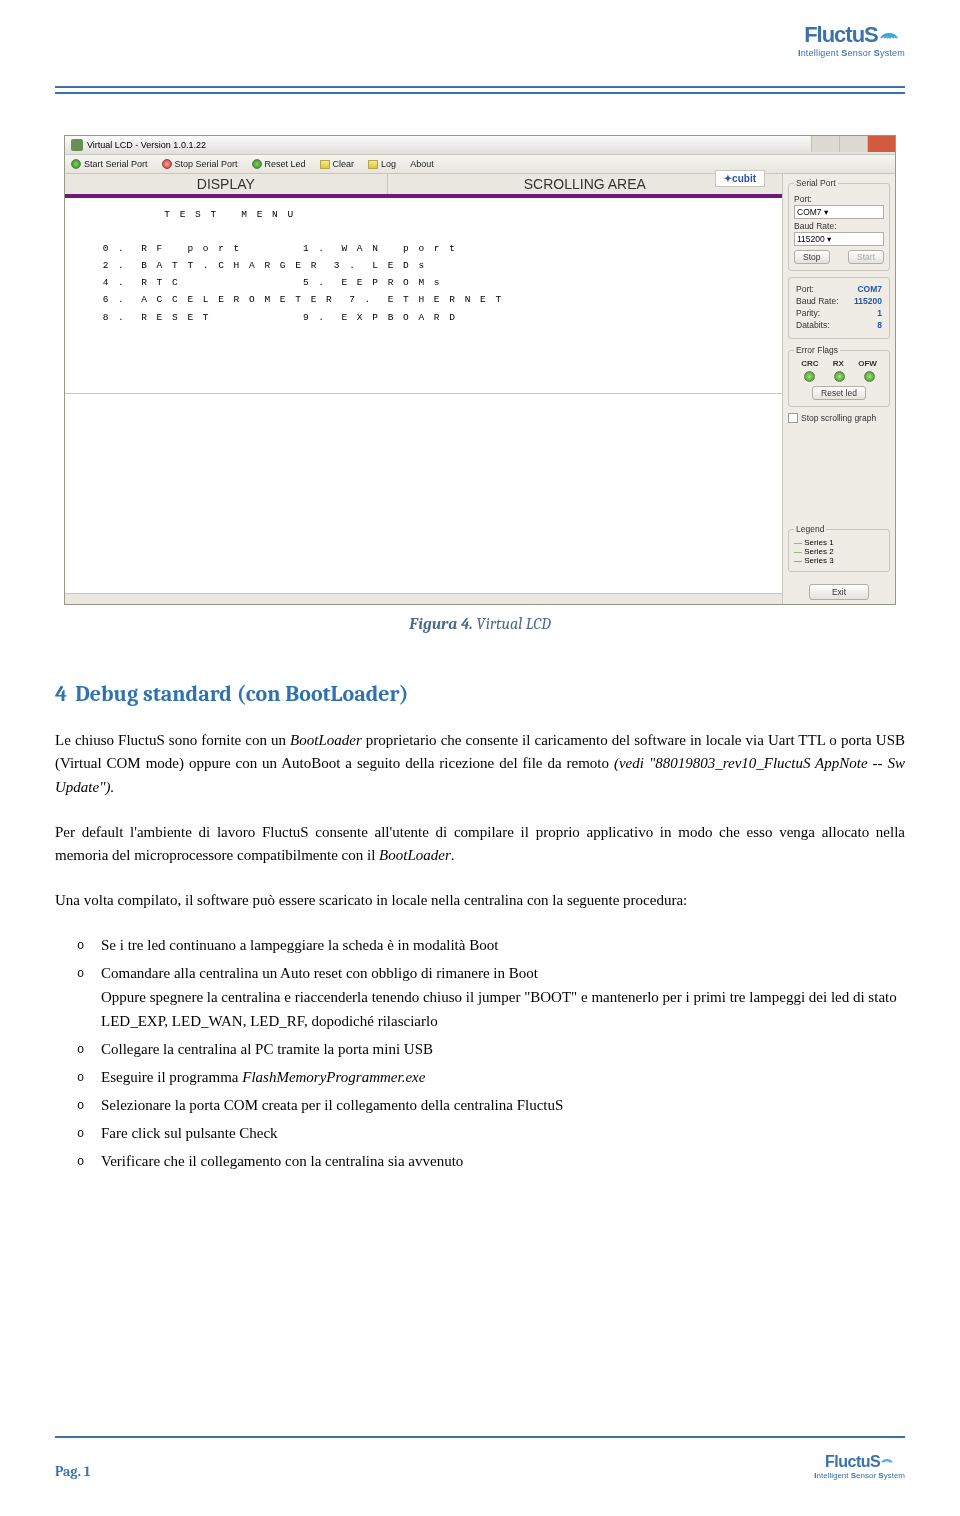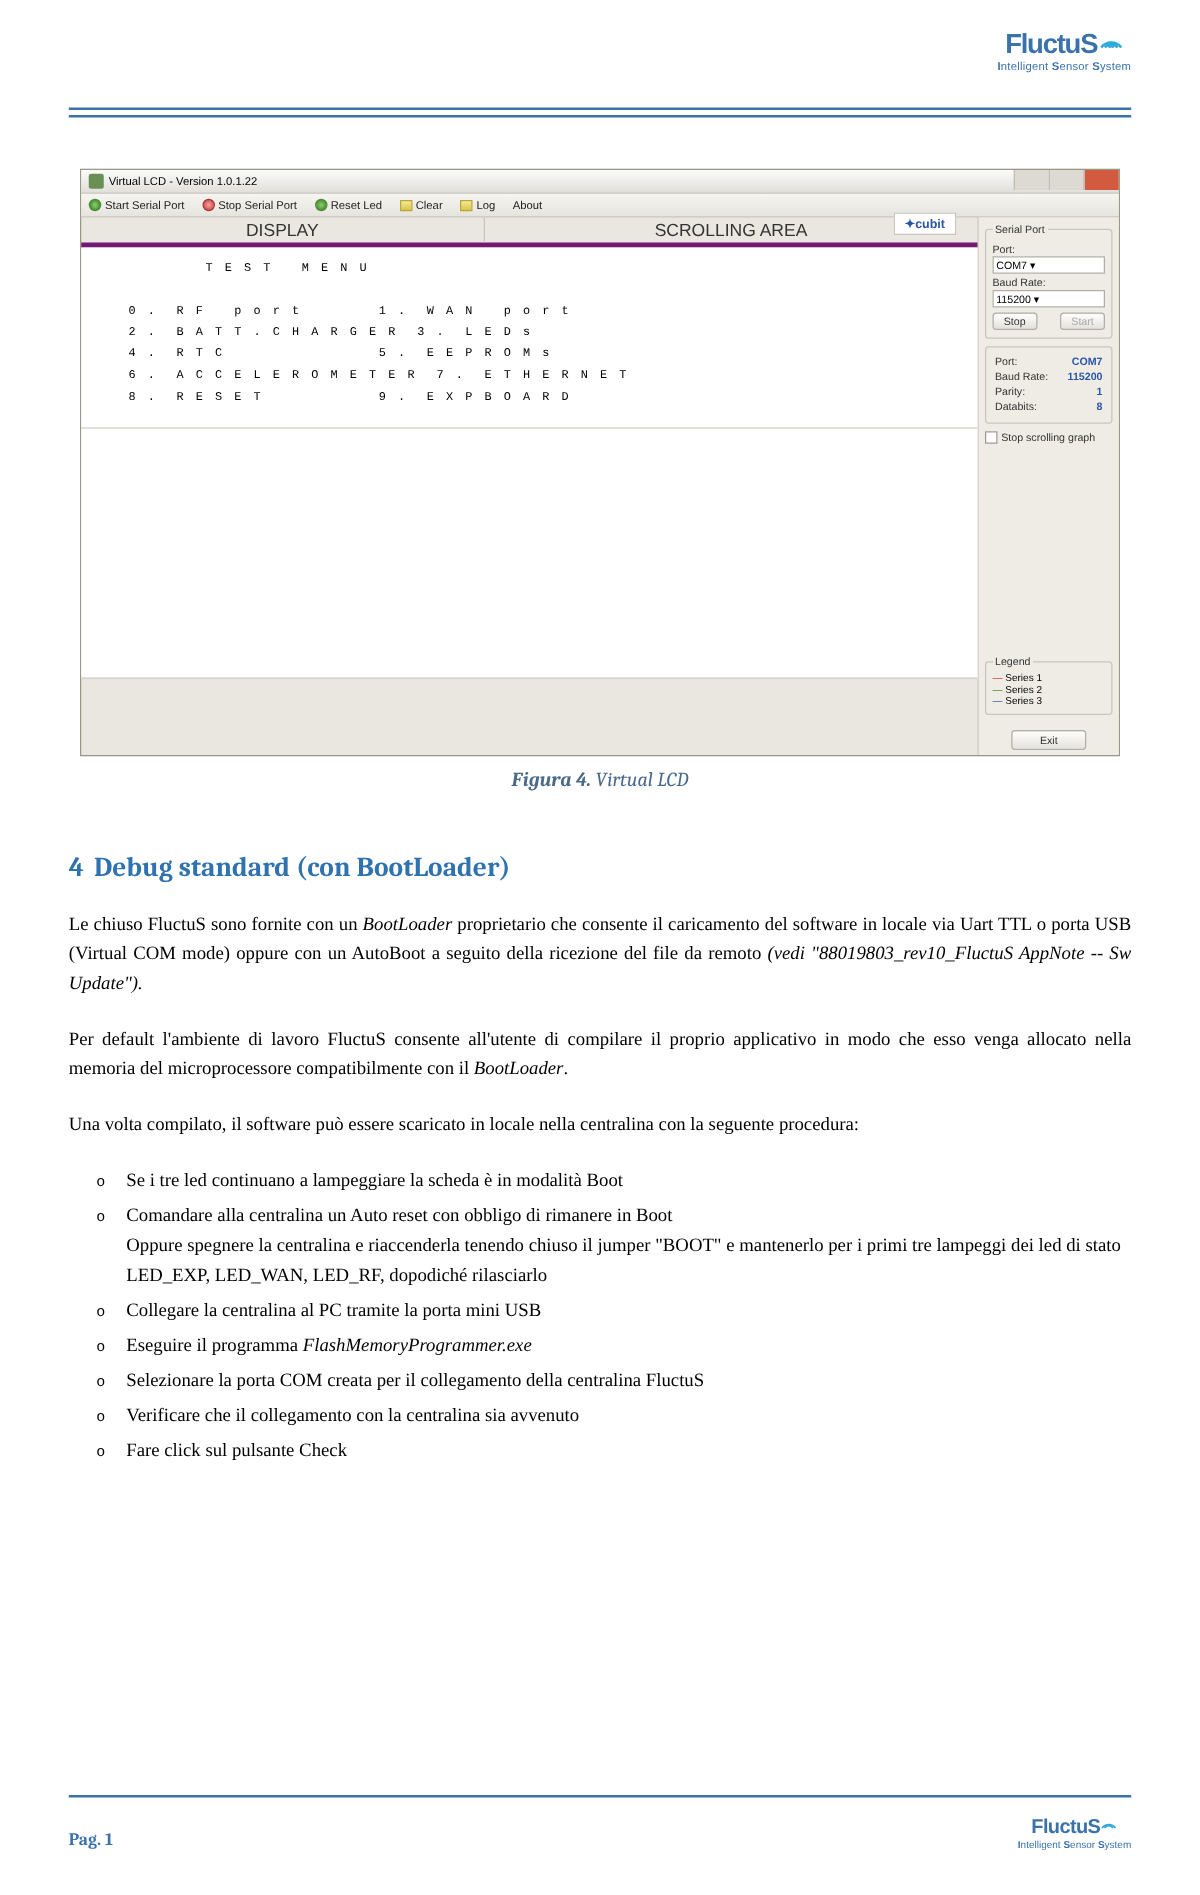--- a/index.html
+++ b/index.html
@@ -62,21 +62,21 @@
   .ss-colhdr .c1 { flex: 0 0 45%; text-align: center; padding: 2px 0; border-right: 1px solid #c8c6bf;}
   .ss-colhdr .c2 { flex: 1; text-align: center; padding: 2px 0;}
   .ss-lcd {
     background: #fff;
     font-family: "Courier New", monospace;
     font-size: 9.5px;
     letter-spacing: 2px;
     padding: 8px 30px 8px 30px;
     white-space: pre;
     line-height: 1.8;
-    height: 145px;
+    height: 196px;
     border-bottom: 1px solid #c8c6bf;
   }
   .ss-blank { background: #fff; height: 200px; border-bottom: 1px solid #c8c6bf;}
   .ss-status { background: #eeece5; padding: 3px 6px; font-size: 9px; color: #444; display:flex; gap:10px;}
   .ss-status .handle { width:6px; height:12px; background:repeating-linear-gradient(#c8c6bf,#c8c6bf 1px,transparent 1px,transparent 2px);}
   .ss-right fieldset { border: 1px solid #c8c6bf; border-radius: 3px; padding: 4px 5px 6px 5px; margin-bottom: 6px; font-size: 8.5px; }
   .ss-right legend { font-size: 8.5px; padding: 0 2px; color: #333;}
   .ss-right label { display:block; font-size: 8.5px; color:#333; margin-top:2px;}
   .ss-right select, .ss-right .select { width: 100%; font-size: 8.5px; border:1px solid #b0aea7; background:#fff; padding:1px 2px; margin-top:1px;}
   .ss-btn { display:inline-block; border:1px solid #b0aea7; background:linear-gradient(#fefefe,#e4e2db); padding:1px 8px; border-radius:3px; font-size:8.5px; color:#333;}
@@ -225,20 +225,34 @@
                   <td>Parity:</td>
                   <td class="b">1</td>
                 </tr>
             <tr>
                   <td>Databits:</td>
                   <td class="b">8</td>
                 </tr>
           </tbody>
             </table>
         </fieldset>
+        <fieldset>
+          <legend>Error Flags</legend>
+          <div class="ss-leds-labels">
+              <span>CRC</span>
+              <span>RX</span>
+              <span>OFW</span>
+            </div>
+          <div class="ss-leds">
+            <span class="ss-led"></span>
+            <span class="ss-led"></span>
+            <span class="ss-led"></span>
+          </div>
+          <div class="center"><span class="ss-btn">Reset led</span></div>
+        </fieldset>
         <div class="ss-check">
             <span class="box"></span>
             <span>Stop scrolling graph</span>
           </div>
         <div style="flex:1"></div>
         <fieldset>
           <legend>Legend</legend>
           <div style="font-size:8px;"><span style="color:#c33">—</span> <span>Series 1</span></div>
           <div style="font-size:8px;"><span style="color:#3a8b28">—</span> <span>Series 2</span></div>
           <div style="font-size:8px;"><span style="color:#2a55a5">—</span> <span>Series 3</span></div>
@@ -261,22 +275,22 @@
   </p>
 
   <p class="body-text">Una volta compilato, il software può essere scaricato in locale nella centralina con la seguente procedura:</p>
 
   <ol class="steps" id="steps">
       <li>Se i tre led continuano a lampeggiare la scheda è in modalità Boot</li>
       <li>Comandare alla centralina un Auto reset con obbligo di rimanere in Boot<br>Oppure spegnere la centralina e riaccenderla tenendo chiuso il jumper "BOOT" e mantenerlo per i primi tre lampeggi dei led di stato LED_EXP, LED_WAN, LED_RF, dopodiché rilasciarlo</li>
       <li>Collegare la centralina al PC tramite la porta mini USB</li>
       <li>Eseguire il programma <i>FlashMemoryProgrammer.exe</i></li>
       <li>Selezionare la porta COM creata per il collegamento della centralina FluctuS</li>
+      <li>Fare click sul pulsante Check</li>
       <li>Verificare che il collegamento con la centralina sia avvenuto</li>
-      <li>Fare click sul pulsante Check</li>
     </ol>
 
   <div class="footer-rule"></div>
   <div class="footer">
     <div class="footer-left">Pag. 1</div>
     <div class="footer-logo">
       <div class="brand"><span>FluctuS</span><svg width="14" height="12" viewBox="0 0 20 18" style="vertical-align:top">
             <g stroke="#2eaadc" stroke-width="2" fill="none">
               <path d="M2 14 A10 10 0 0 1 18 14"></path>
               <path d="M5 14 A6 6 0 0 1 15 14"></path>

